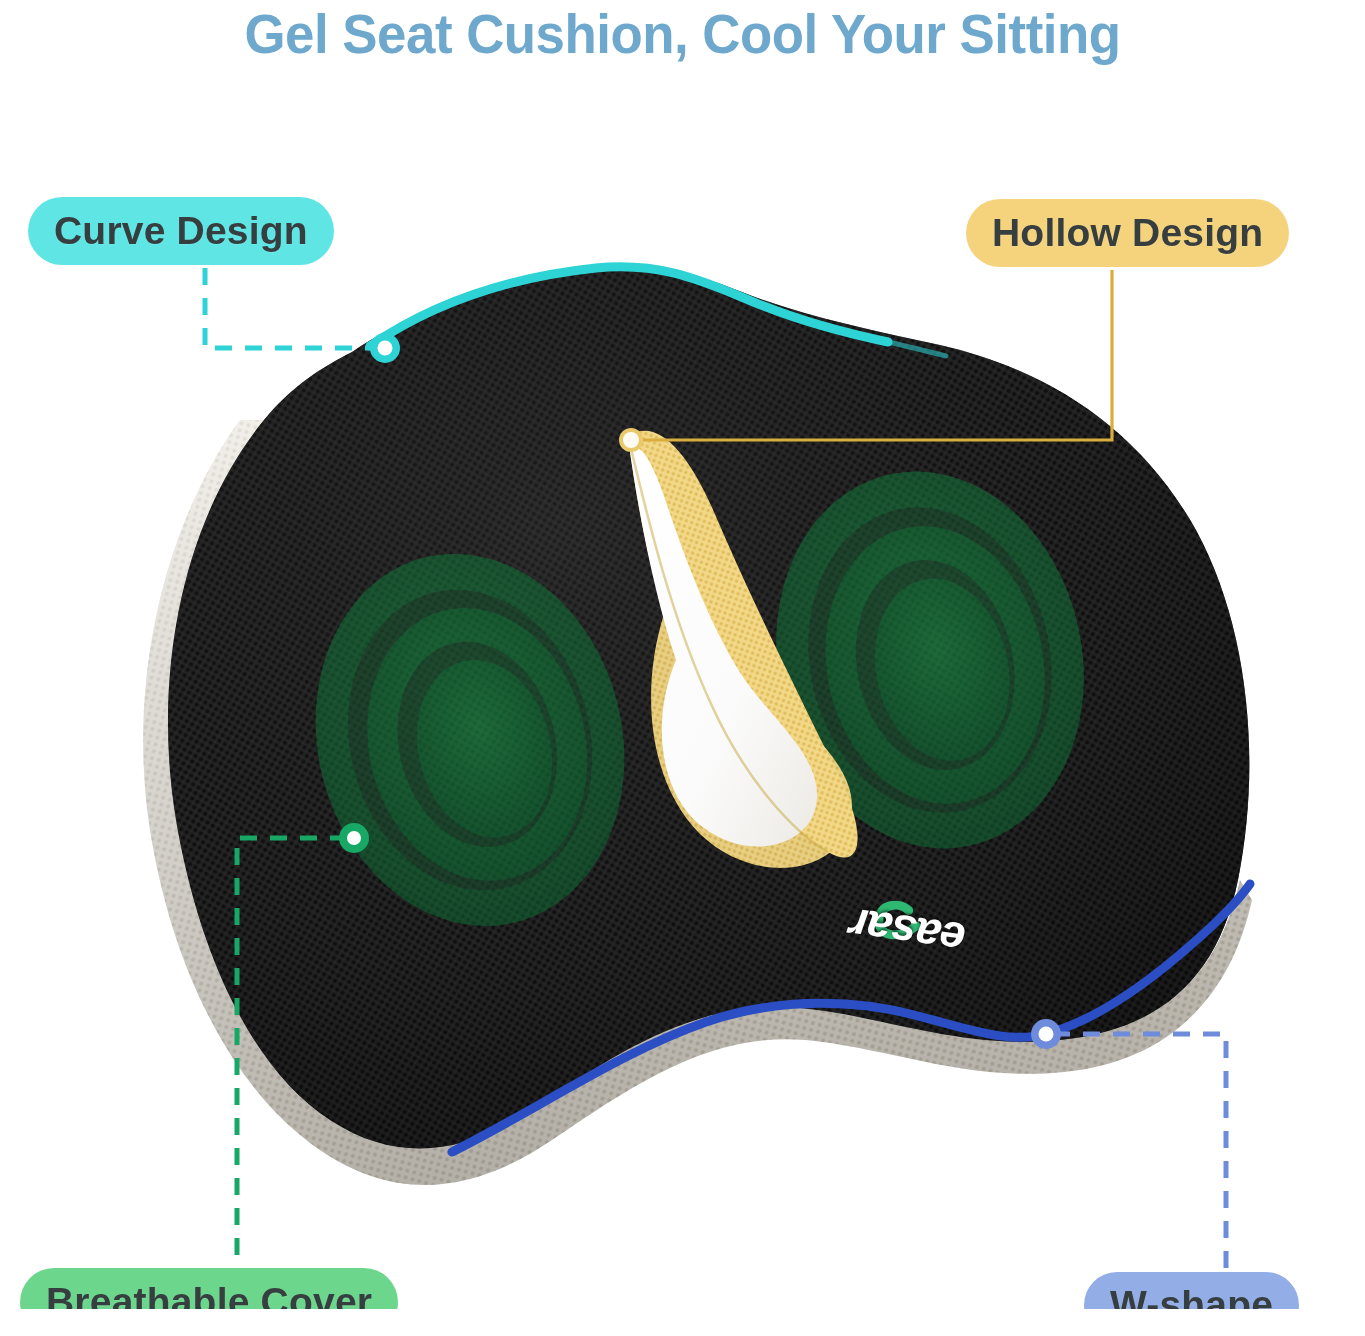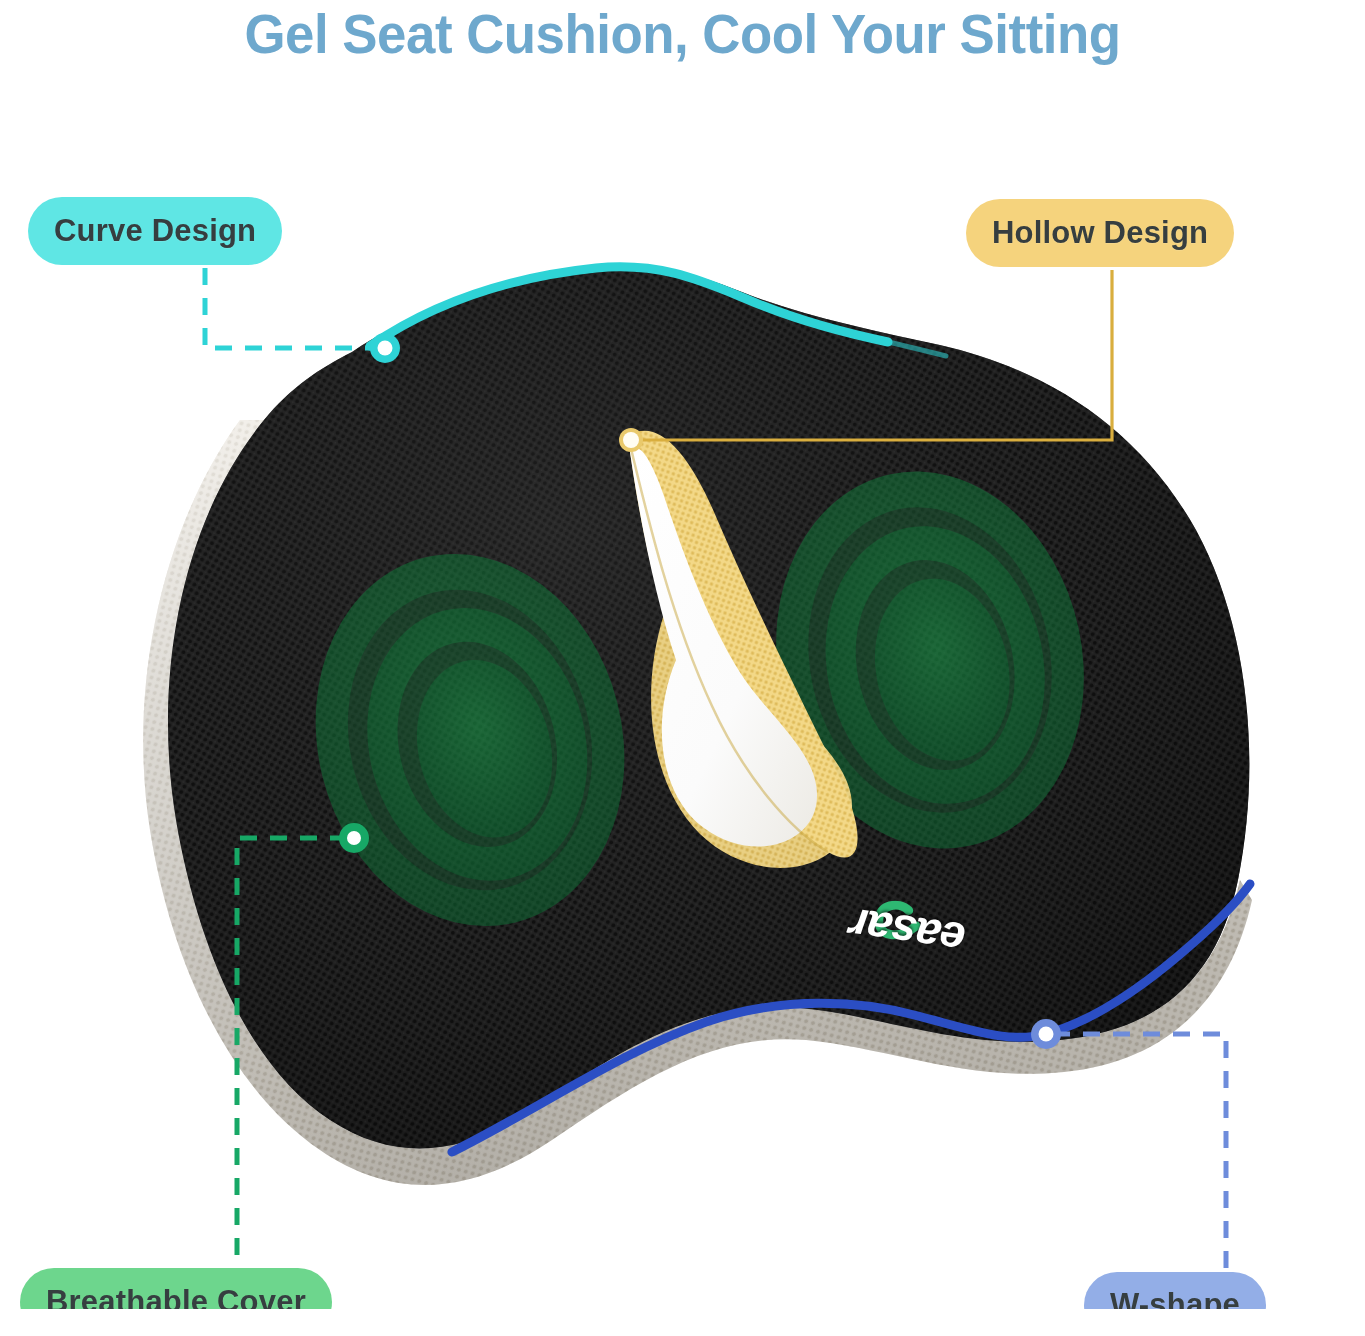--- a/index.html
+++ b/index.html
@@ -45,21 +45,21 @@
 
   
   .badge {
     position: absolute;
     display: flex;
     align-items: center;
     justify-content: center;
     border-radius: 999px;
     color: #363E40;
     font-weight: 700;
-    font-size: 31px;
+    font-size: 39px;
     letter-spacing: 0.2px;
     white-space: nowrap;
     box-sizing: border-box;
     padding: 0 26px;
     text-shadow: 0 1px 0 rgba(255,255,255,0.10);
   }
   .badge-curve      { left: 28px;   top: 197px;  height: 68px; background: #5FE6E4; }
   .badge-hollow     { left: 966px;  top: 199px;  height: 68px; background: #F5D37D; }
   .badge-breathable { left: 20px;   top: 1268px; height: 68px; background: #6DD68D; }
   .badge-wshape     { left: 1084px; top: 1272px; height: 66px; background: #93AEE7; }

